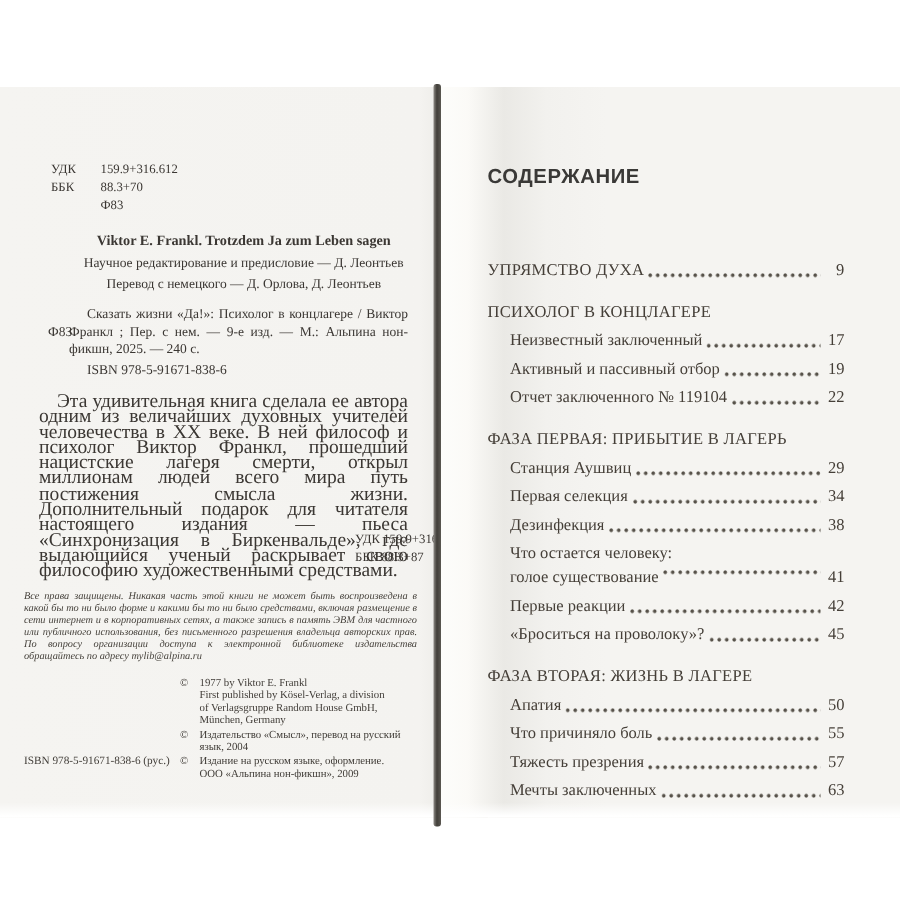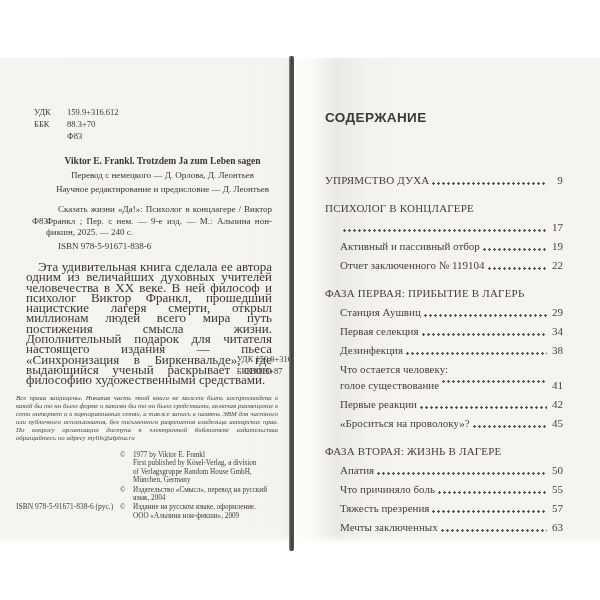--- a/index.html
+++ b/index.html
@@ -92,22 +92,22 @@
         <span>88.3+70</span>
       </div>
       <div class="r">
         <span class="lbl"></span>
         <span>Ф83</span>
       </div>
     </div>
 
     <div class="title-block">
       <div class="orig">Viktor E. Frankl. Trotzdem Ja zum Leben sagen</div>
+      <div>Научное редактирование и предисловие — Д. Леонтьев</div>
       <div>Перевод с немецкого — Д. Орлова, Д. Леонтьев</div>
-      <div>Научное редактирование и предисловие — Д. Леонтьев</div>
     </div>
 
     <div class="catalog">
       <div class="desc">
         <span class="code">Ф83</span>
         <span>Сказать жизни «Да!»: Психолог в концлагере / Виктор Франкл ; Пер. с нем. — 9-е изд. — М.: Альпина нон-фикшн, 2025. — 240 с.</span>
       </div>
       <div class="isbn">ISBN 978-5-91671-838-6</div>
     </div>
 
@@ -154,20 +154,21 @@
         <span class="toc-label">УПРЯМСТВО ДУХА</span>
         <span class="toc-dots"></span>
         <span class="toc-page">9</span>
       </div>
 
       <div class="toc-row section">
         <span class="toc-label">ПСИХОЛОГ В КОНЦЛАГЕРЕ</span>
       </div>
 
       <div class="toc-row sub">
+        <span class="toc-label">Неизвестный заключенный</span>
         <span class="toc-dots"></span>
         <span class="toc-page">17</span>
       </div>
 
       <div class="toc-row sub">
         <span class="toc-label">Активный и пассивный отбор</span>
         <span class="toc-dots"></span>
         <span class="toc-page">19</span>
       </div>
 

